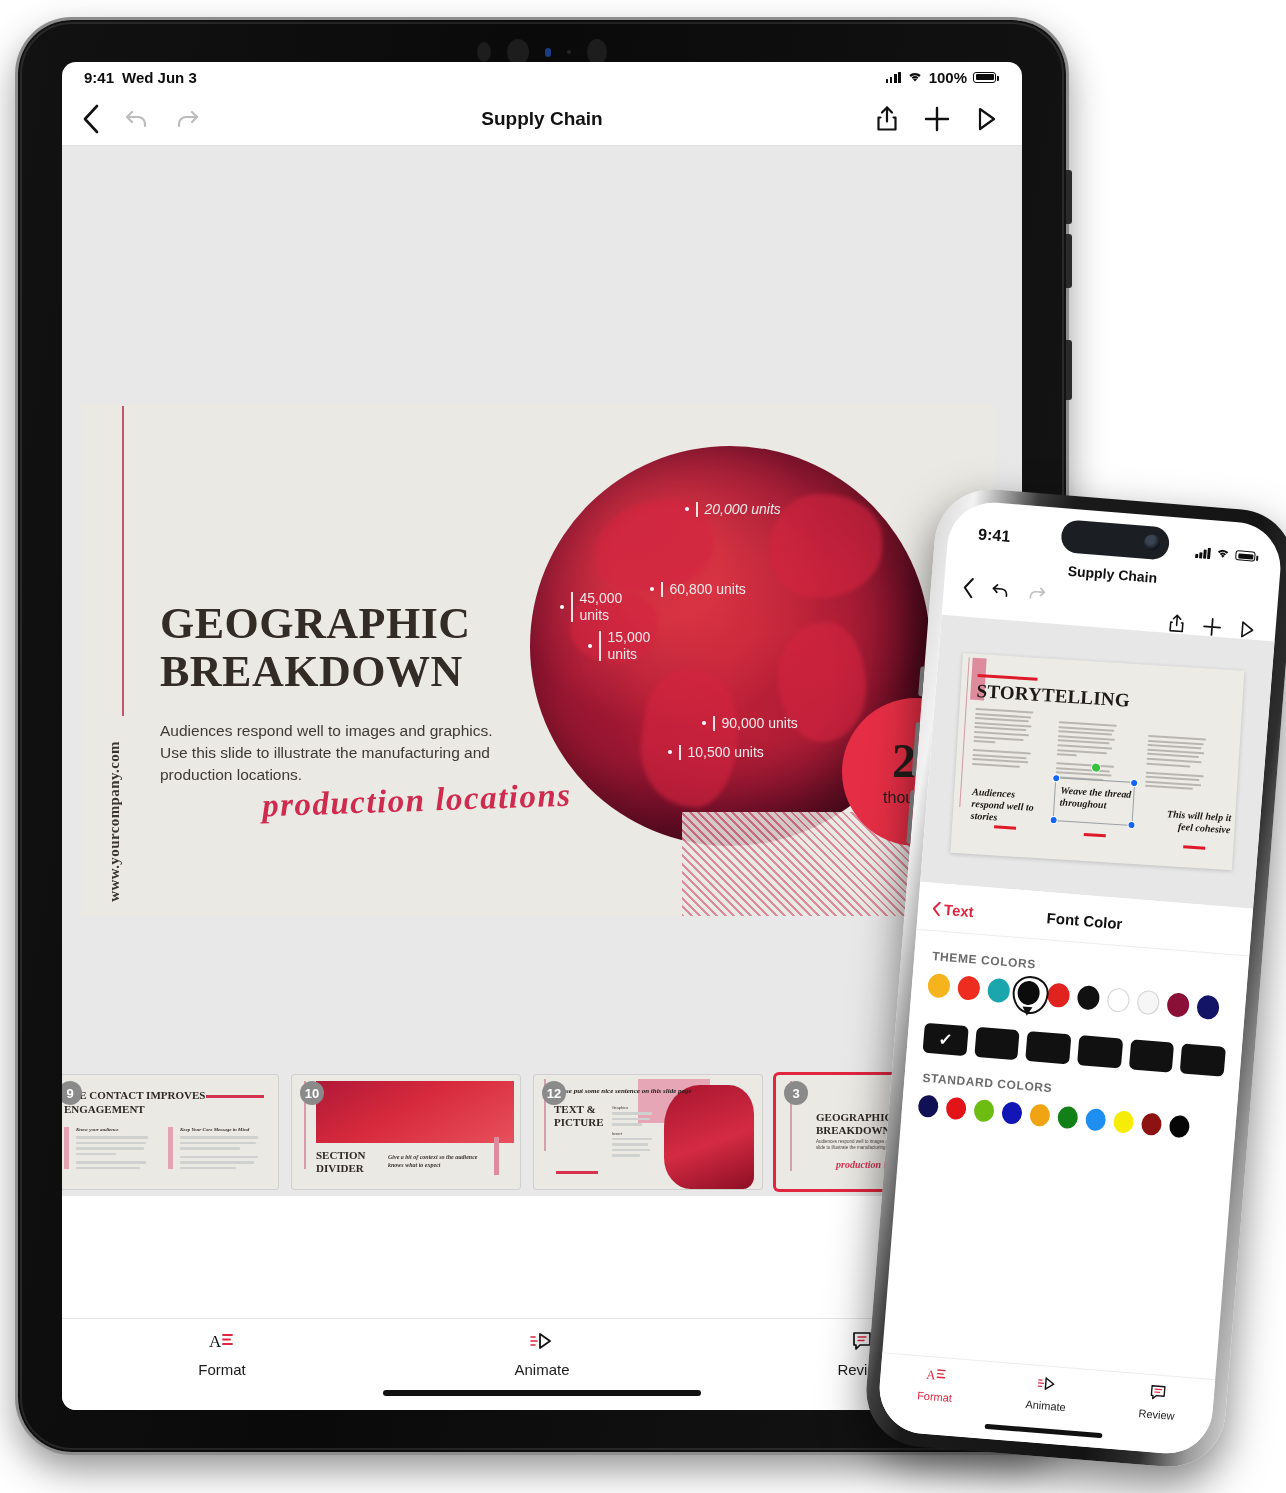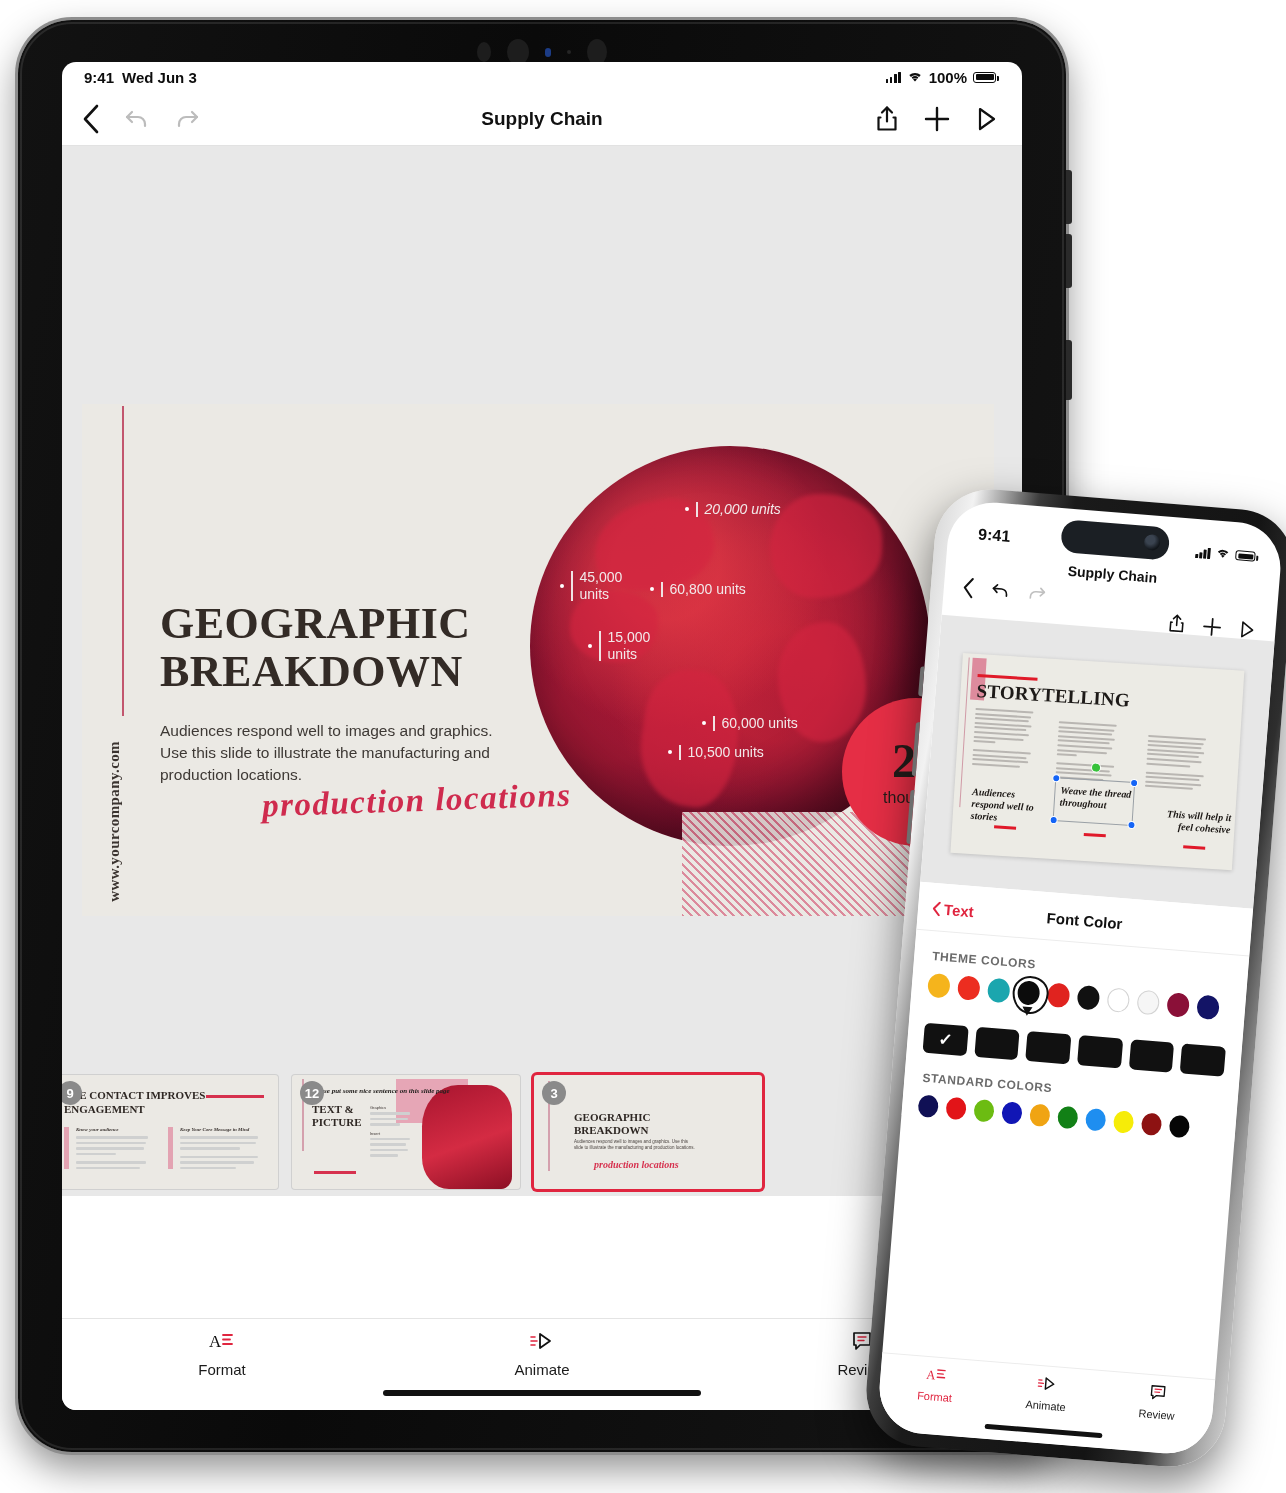--- a/index.html
+++ b/index.html
@@ -445,42 +445,42 @@
             <span class="cont c4"></span>
             <span class="cont c5"></span>
           </div>
 
           <div class="globe-label" style="left:155px;top:55px;font-style:italic;">
             <span class="dot"></span>
             <span class="tick"></span>
             <span>20,000 units</span>
           </div>
 
-          <div class="globe-label two" style="left:30px;top:123px;">
+          <div class="globe-label two" style="left:30px;top:144px;">
             <span class="dot"></span>
             <span class="tick"></span>
             <span style="display:block;width:60px;white-space:normal;">45,000 units</span>
           </div>
 
           <div class="globe-label" style="left:120px;top:135px;">
             <span class="dot"></span>
             <span class="tick"></span>
             <span>60,800 units</span>
           </div>
 
           <div class="globe-label two" style="left:58px;top:183px;">
             <span class="dot"></span>
             <span class="tick"></span>
             <span style="display:block;width:60px;white-space:normal;">15,000 units</span>
           </div>
 
           <div class="globe-label" style="left:172px;top:269px;">
             <span class="dot"></span>
             <span class="tick"></span>
-            <span>60,000 units</span>
+            <span>90,000 units</span>
           </div>
 
           <div class="globe-label" style="left:138px;top:298px;">
             <span class="dot"></span>
             <span class="tick"></span>
             <span>10,500 units</span>
           </div>
         </div>
 
         <div id="hatch-block"></div>
@@ -516,20 +516,28 @@
             <div style="font-family:'Liberation Serif',serif;font-style:italic;font-weight:700;font-size:5px;color:#3a3330;margin-bottom:4px;">Keep Your Core Message in Mind</div>
             <i class="tiny-line" style="width:78px"></i>
               <i class="tiny-line" style="width:76px"></i>
               <i class="tiny-line" style="width:60px"></i>
             <i class="tiny-line" style="width:78px;margin-top:6px"></i>
               <i class="tiny-line" style="width:74px"></i>
               <i class="tiny-line" style="width:56px"></i>
           </div>
         </div>
 
+        <div class="thumb">
+          <span class="thumb-num">10</span>
+          <span class="t-bar" style="left:12px;top:6px;height:88px;width:2px;background:#d99aa8;"></span>
+          <div style="position:absolute;left:24px;top:6px;right:6px;height:62px;background:linear-gradient(150deg,#b01938 0%,#d72a3c 45%,#e8505c 100%);"></div>
+          <div class="t-title" style="left:24px;top:74px;width:60px;font-size:11px;line-height:1.2;">SECTION DIVIDER</div>
+          <div style="position:absolute;left:96px;top:78px;width:100px;font-family:'Liberation Serif',serif;font-style:italic;font-weight:700;font-size:6px;line-height:1.35;color:#3a3330;">Give a bit of context so the audience knows what to expect</div>
+          <span class="t-bar" style="left:202px;top:62px;height:38px;background:#dd8b9d;"></span>
+        </div>
 
         <div class="thumb">
           <span class="thumb-num">12</span>
           <span class="t-bar" style="left:10px;top:4px;height:72px;width:1.5px;background:#d4a0ad;"></span>
           <div style="position:absolute;left:104px;top:4px;width:72px;height:44px;background:#e6a6b6;"></div>
           <div style="position:absolute;left:130px;top:10px;width:90px;height:104px;background:linear-gradient(160deg,#a8152f 0%,#d42b43 55%,#8c0f24 100%);border-radius:40% 28% 12% 30%;"></div>
           <div style="position:absolute;left:20px;top:12px;width:176px;font-family:'Liberation Serif',serif;font-style:italic;font-weight:700;font-size:7px;color:#23201e;">please put some nice sentence on this slide page</div>
           <div class="t-title" style="left:20px;top:28px;width:60px;font-size:11px;line-height:1.2;">TEXT &amp; PICTURE</div>
           <div style="position:absolute;left:78px;top:30px;width:42px;">
             <div style="font-size:4px;color:#3a3330;margin-bottom:2px;">Graphics</div>

